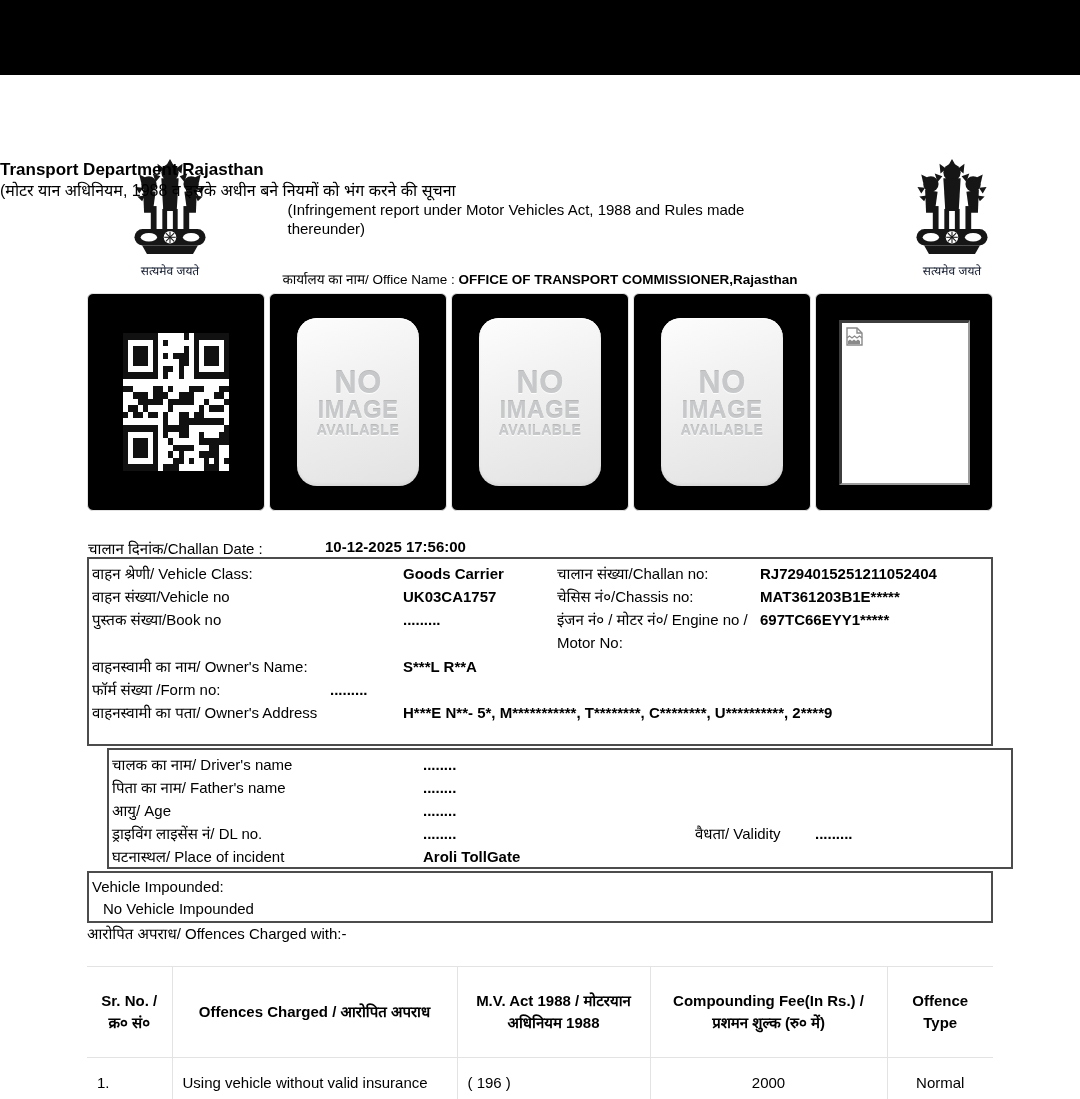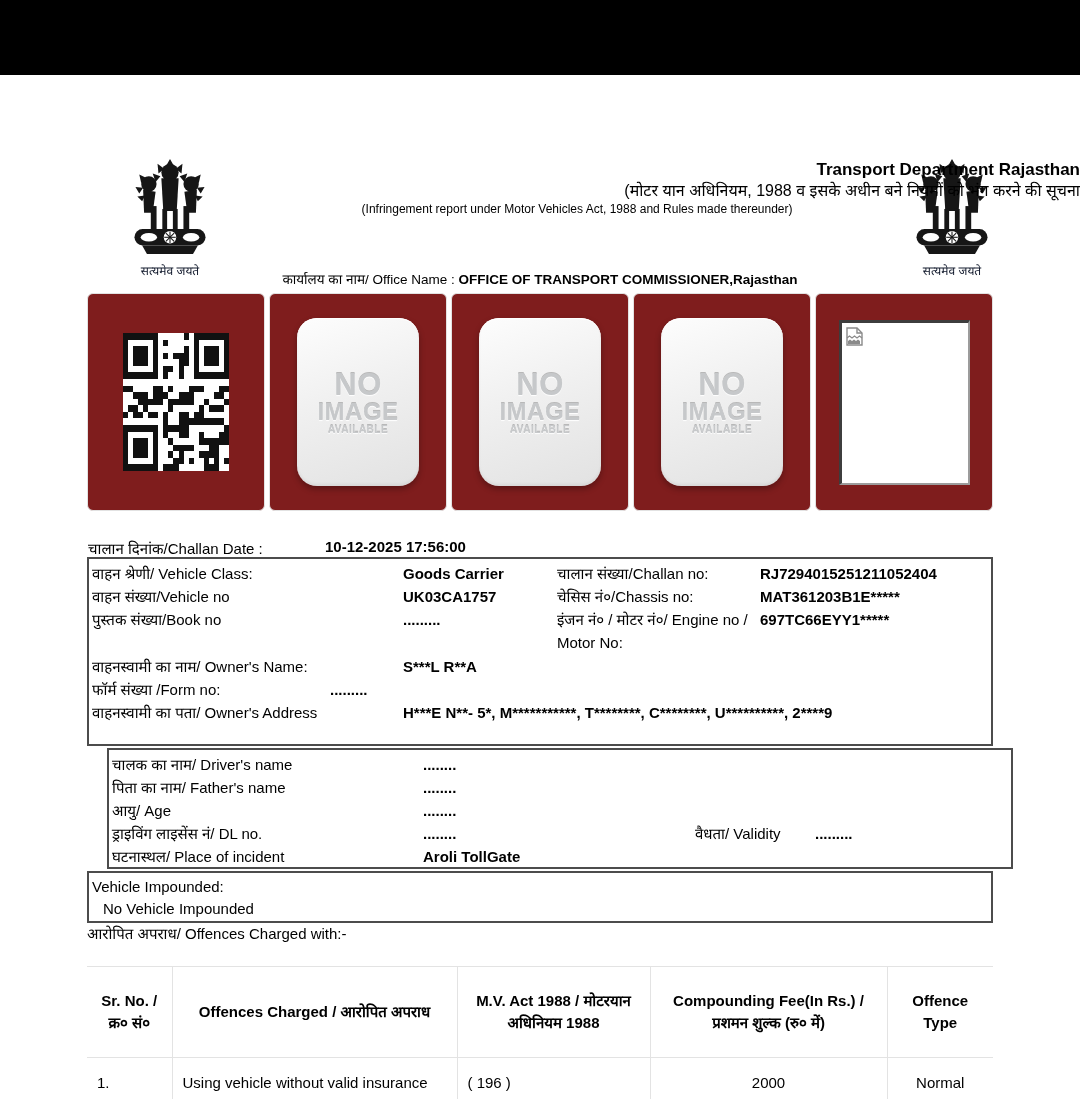--- a/index.html
+++ b/index.html
@@ -9,40 +9,40 @@
     font-family:"Liberation Sans","DejaVu Sans",sans-serif;
     font-size:15px;
   }
   
   .topbar{position:absolute;top:0;left:0;width:1080px;height:75px;background:#000;}
   
   .emblem{position:absolute;top:158px;width:112px;text-align:center;}
   .emblem-left{left:114px;}
   .emblem-right{left:896px;}
   .emblem .cap{font-size:12px;margin-top:1px;color:#0f172a;}
-  .title-block{position:absolute;top:160px;left:0;width:1080px;text-align:right;line-height:19px;}
+  .title-block{position:absolute;top:160px;left:0;width:1080px;text-align:left;line-height:19px;}
   .tb-title{font-size:17px;font-weight:bold;}
   .tb-hindi{font-size:16px;margin-top:2px;}
-  .tb-english{font-size:12px;max-width:505px;margin:0 auto;}
+  .tb-english{font-size:15px;max-width:505px;margin:0 auto;}
   .office-line{position:absolute;top:270px;left:0;width:1080px;text-align:center;font-size:13.5px;}
   .office-line b{font-weight:bold;}
   
   .img-row{position:absolute;top:293px;left:87px;width:906px;height:218px;display:flex;gap:4px;}
-  .img-box{flex:1;border:1px solid #e2e2e2;border-radius:6px;background:#7f1d1d;display:flex;align-items:center;justify-content:center;}
+  .img-box{flex:1;border:1px solid #e2e2e2;border-radius:6px;background:#000000;display:flex;align-items:center;justify-content:center;}
   .noimg{
     width:122px;height:168px;border-radius:20px;
     background:linear-gradient(160deg,#fdfdfd 0%,#f0f0f0 45%,#e2e2e2 100%);
     box-shadow:0 3px 6px rgba(0,0,0,.30), inset 0 1px 0 #fff, inset 0 -2px 3px rgba(0,0,0,.06);
     display:flex;flex-direction:column;align-items:center;justify-content:center;
     color:#c6c8ca;font-weight:800;letter-spacing:.5px;line-height:1.02;
     text-shadow:0 1px 1px #fff, 0 -1px 0 #b8b8b8;
   }
   .noimg .l1{font-size:31px;}
   .noimg .l2{font-size:24px;}
-  .noimg .l3{font-size:10px;}
+  .noimg .l3{font-size:14px;}
   .imgframe{
     width:126px;height:160px;background:#fff;position:relative;
     border-style:solid;border-width:3px 2px 2px 3px;
     border-color:#3d3d3d #9c9c9c #9c9c9c #3d3d3d;
   }
   .imgframe svg{position:absolute;top:4px;left:4px;}
   
   .date-line{position:absolute;top:538px;left:87px;width:906px;height:22px;}
   .date-line .lbl{position:absolute;left:1px;top:0;}
   .date-line .val{position:absolute;left:238px;top:0;font-weight:bold;}

